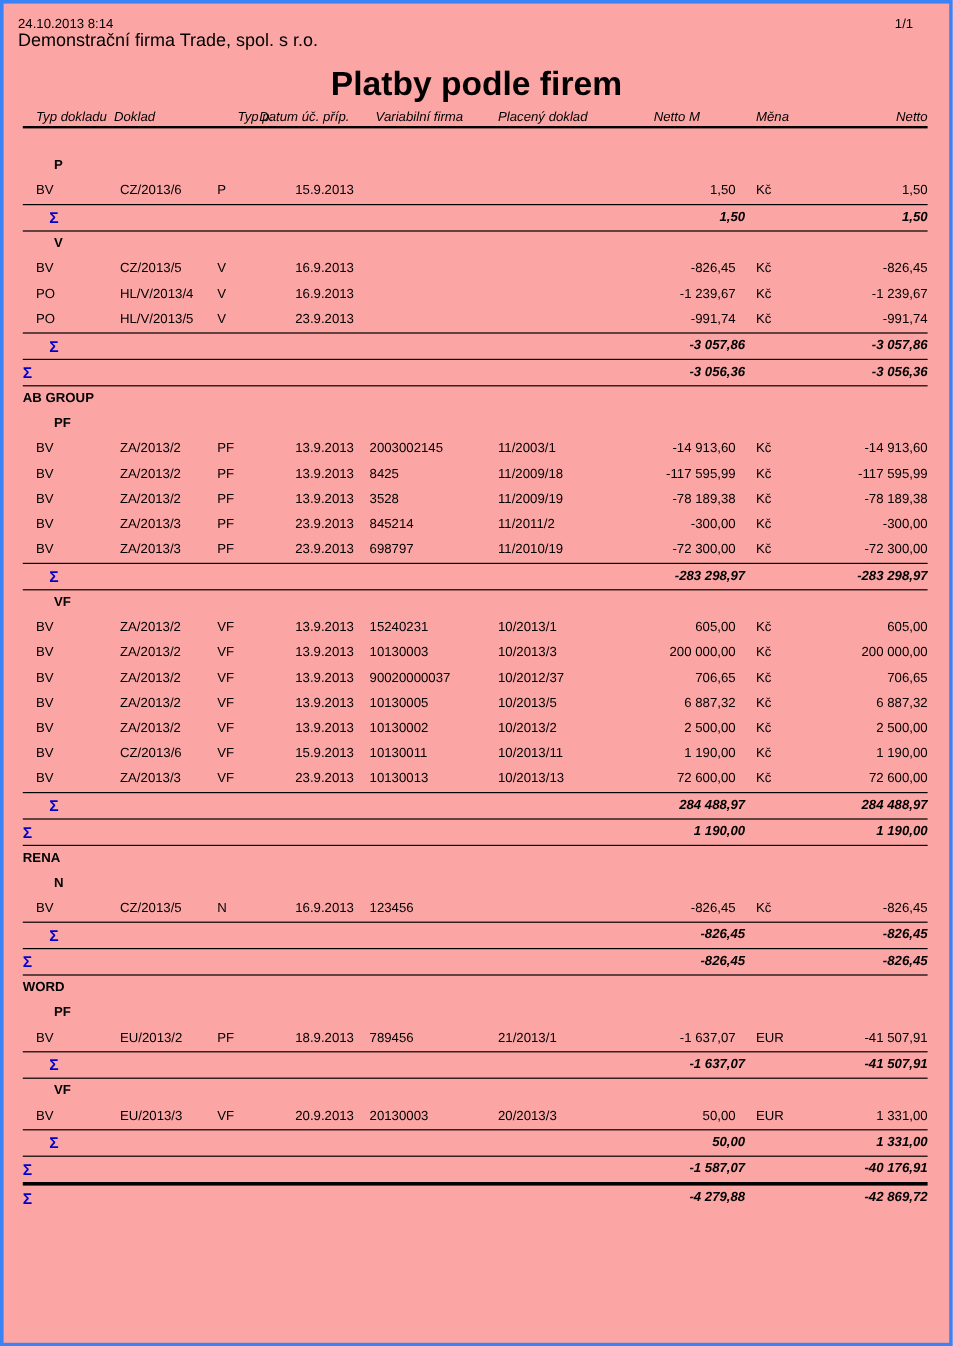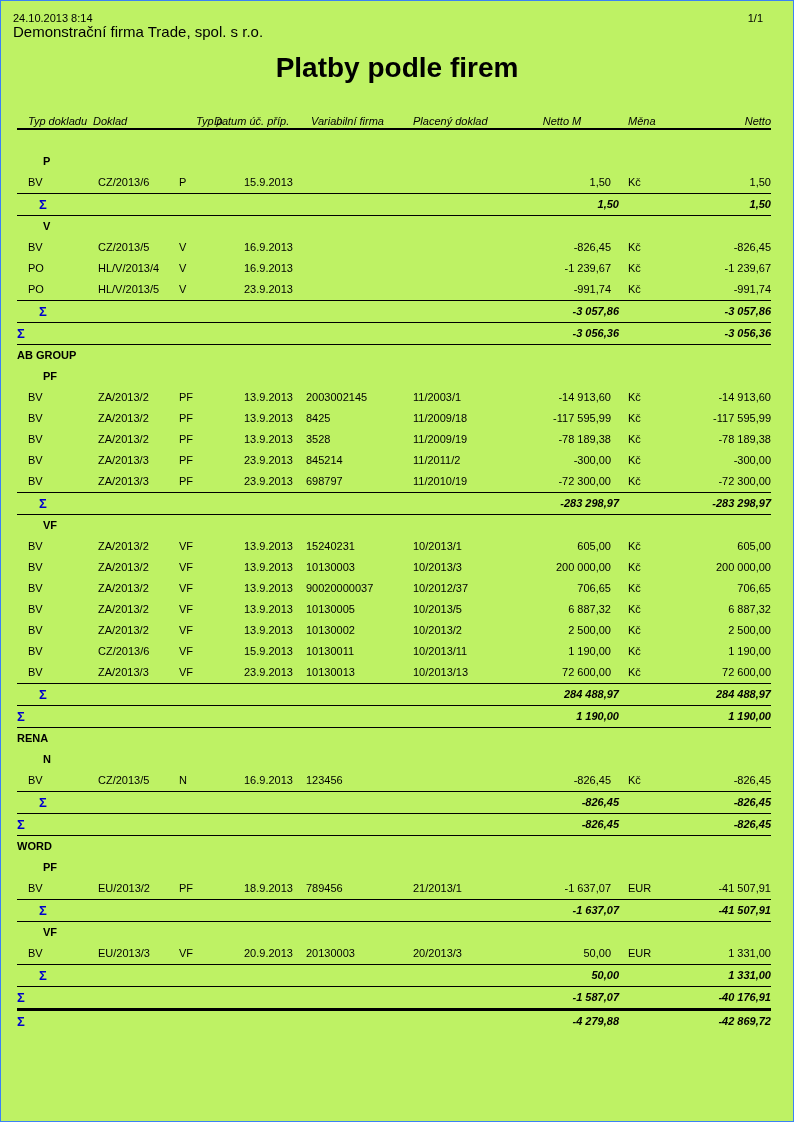--- a/index.html
+++ b/index.html
@@ -1,27 +1,27 @@
 <!DOCTYPE html>
 <html style="--sigma: #0000CC;"><head>
 <meta charset="utf-8">
 <style>
   html,body { margin:0; padding:0; background:#ffffff; }
   body { font-family:"Liberation Sans","DejaVu Sans",sans-serif; color:#000; }
   .page {
     position:relative; width:794px; height:1122px; box-sizing:border-box;
-    border:1px solid #3b82f6; background:#bef264; overflow:hidden;
+    border:3px solid #3b82f6; background:#fca5a5; overflow:hidden;
   }
   .meta { display:flex; justify-content:space-between; padding:11px 30px 0 12px;
           font-size:11px; line-height:13px; }
   .firm { padding:0 12px; font-size:15px; line-height:14px; }
   .title { text-align:center; font-size:28px; font-weight:bold; margin-top:13px; }
 
   .table { margin:0 24px 0 16px; width:754px; position:relative; }
-  .thead { position:relative; height:15px; margin-top:29px; border-bottom:2px solid #000;
+  .thead { position:relative; height:15px; margin-top:4px; border-bottom:2px solid #000;
            font-style:italic; font-size:11px; white-space:nowrap; }
   .thead span { position:absolute; bottom:1px; }
   .h1 { left:11px; }  .h2 { left:76px; }  .h3 { left:179px; } .h4 { left:197px; }
   .h5 { left:294px; } .h6 { left:396px; }
   .h7 { left:496px; width:98px; text-align:center; }
   .h8 { left:611px; }
   .h9 { right:0; }
 
   .tbody { font-size:11px; }
   .r { position:relative; height:21px; line-height:21px; white-space:nowrap; }

